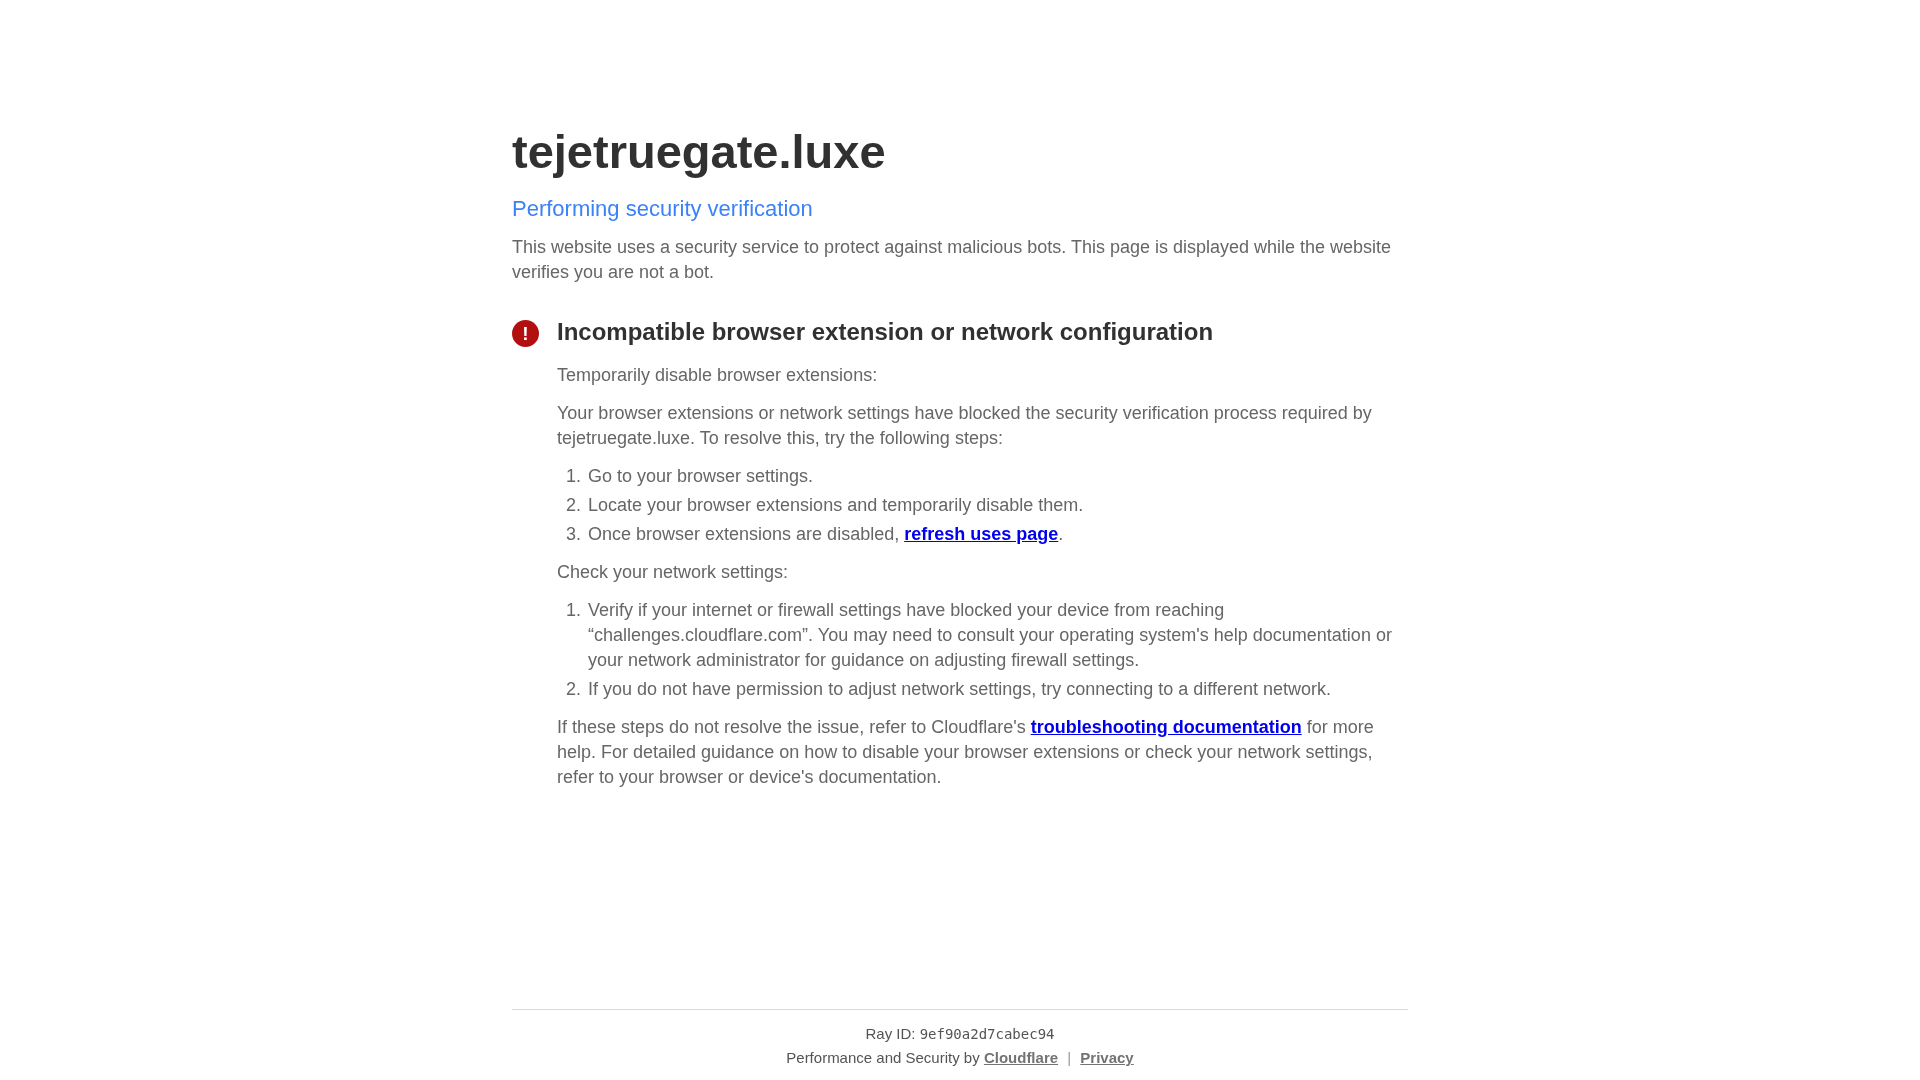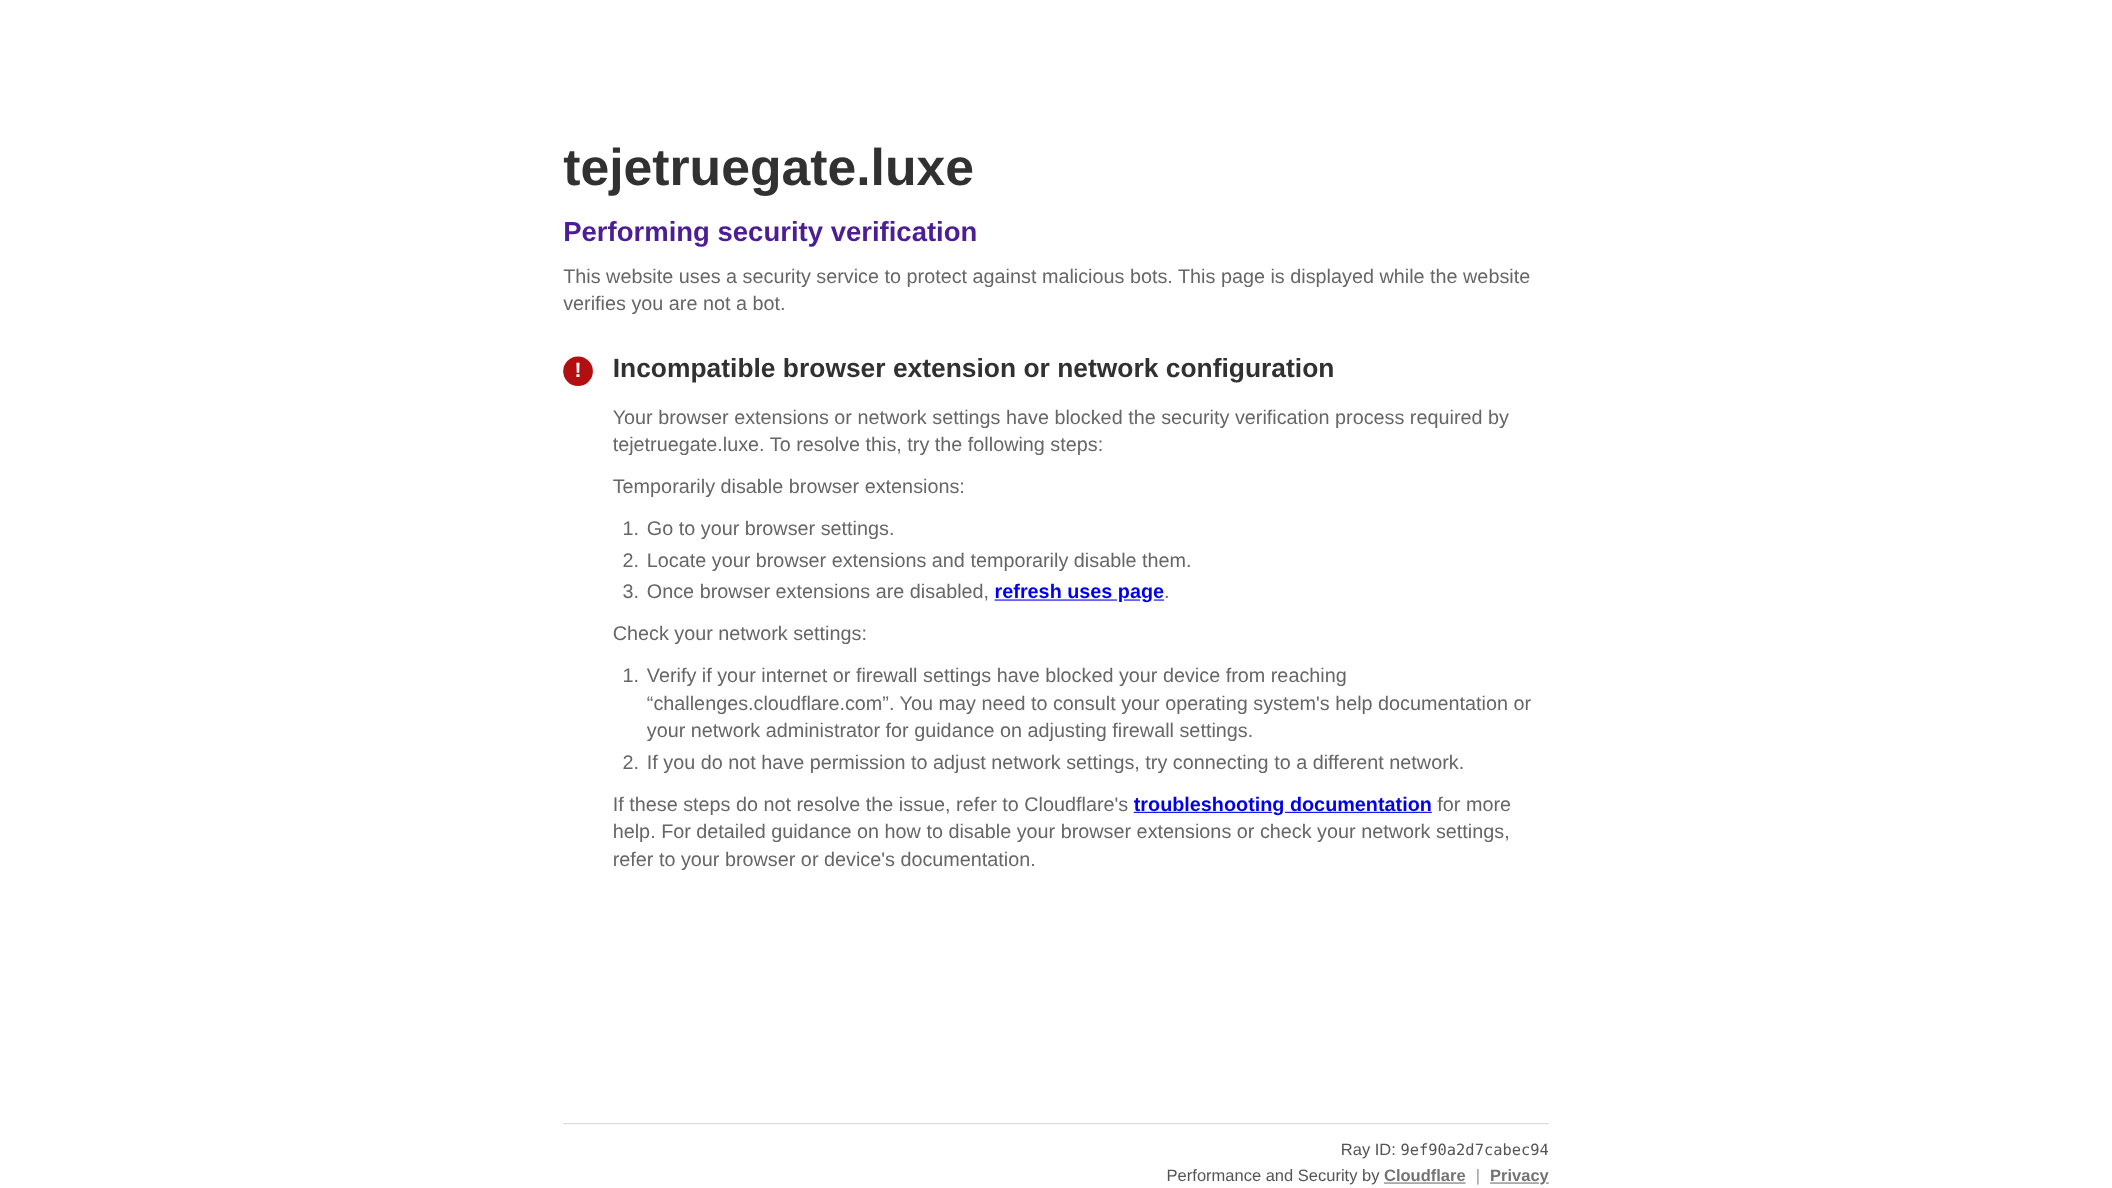--- a/index.html
+++ b/index.html
@@ -15,24 +15,24 @@
   main.container { padding-top: 125px; }
 
   h1.page-title {
     font-size: 47px;
     line-height: 1.15;
     font-weight: 700;
     color: #313131;
     margin: 0 0 17px 0;
   }
   h2.page-subtitle {
-    font-size: 25px;
+    font-size: 22px;
     line-height: 1.2;
-    font-weight: 700;
-    color: #4c1d95;
+    font-weight: 400;
+    color: #3b82f6;
     margin: 0 0 13px 0;
   }
   p.intro {
     font-size: 18px;
     line-height: 25px;
     margin: 0 0 33px 0;
   }
 
   .error-grid { display: flex; align-items: flex-start; }
   .error-icon {
@@ -74,22 +74,22 @@
   }
   .error-content a {
     color: #0000ee;
     font-weight: 600;
     text-decoration: underline;
   }
   .closing { margin-bottom: 0 !important; }
 
   footer.container {
     margin-top: auto;
-    text-align: right;
-    padding-bottom: 2px;
+    text-align: center;
+    padding-bottom: 14px;
   }
   hr.footer-divider {
     border: 0;
     border-top: 1px solid #d9d9d9;
     margin: 0 0 15px 0;
   }
   .ray-line {
     font-size: 15px;
     color: #545454;
     margin-bottom: 7px;
@@ -107,23 +107,23 @@
 
 <main class="container">
   <h1 class="page-title">tejetruegate.luxe</h1>
   <h2 class="page-subtitle">Performing security verification</h2>
   <p class="intro">This website uses a security service to protect against malicious bots. This page is displayed while the website verifies you are not a bot.</p>
 
   <section class="error-grid">
     <span class="error-icon">!</span>
     <div class="error-content">
       <h3 class="error-heading">Incompatible browser extension or network configuration</h3>
+      <p>Temporarily disable browser extensions:</p>
+
       <p>Your browser extensions or network settings have blocked the security verification process required by tejetruegate.luxe. To resolve this, try the following steps:</p>
-
-      <p>Temporarily disable browser extensions:</p>
       <ol>
         <li>Go to your browser settings.</li>
         <li>Locate your browser extensions and temporarily disable them.</li>
         <li><span>Once browser extensions are disabled, </span><a href="#">refresh uses page</a><span>.</span></li>
       </ol>
 
       <p>Check your network settings:</p>
       <ol>
         <li>Verify if your internet or firewall settings have blocked your device from reaching “challenges.cloudflare.com”. You may need to consult your operating system's help documentation or your network administrator for guidance on adjusting firewall settings.</li>
         <li>If you do not have permission to adjust network settings, try connecting to a different network.</li>

